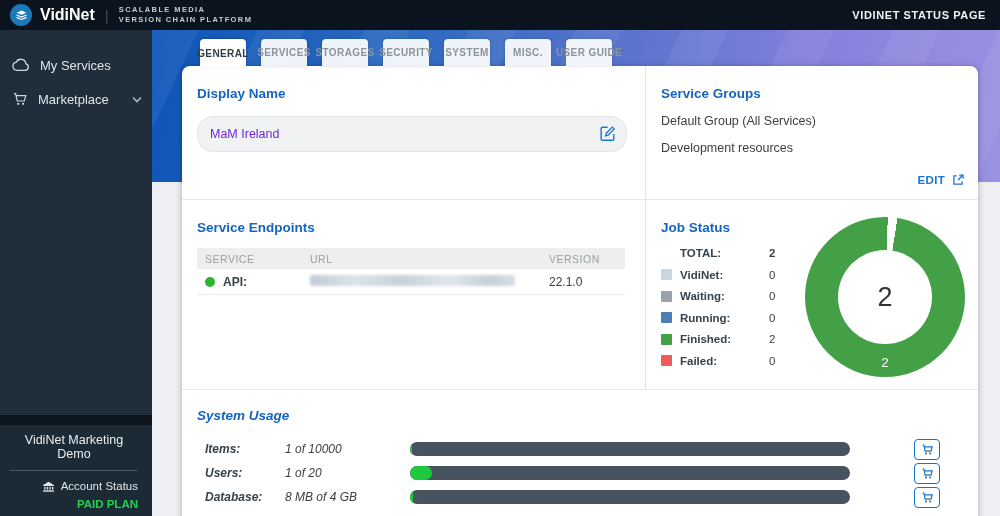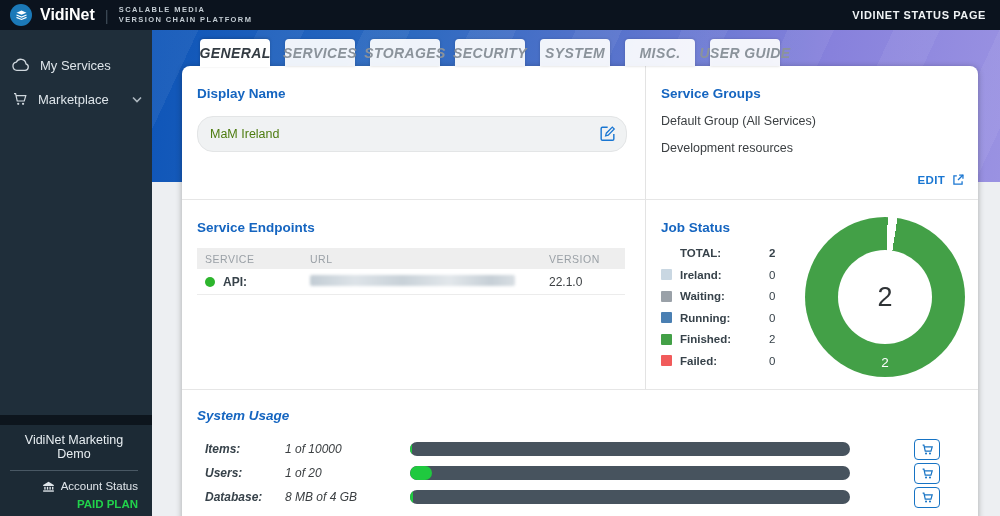--- a/index.html
+++ b/index.html
@@ -38,41 +38,41 @@
 
   
   .main { position:absolute; top:30px; left:152px; right:0; bottom:0; overflow:hidden; }
   .banner { position:absolute; top:0; left:0; right:0; height:152px;
     background:linear-gradient(100deg,#0e55b8 0%,#2d6ac0 30%,#5b74cd 55%,#8781dc 78%,#9a92e2 100%); }
   .banner::after { content:""; position:absolute; inset:0;
     background:repeating-linear-gradient(115deg, rgba(255,255,255,.06) 0 42px, rgba(255,255,255,0) 42px 96px); }
 
   
   .tabs { position:absolute; top:9px; left:48px; display:flex; gap:15px; z-index:12; }
-  .tab { width:70px; height:27px; border-radius:4px 4px 0 0; background:rgba(250,251,253,.95);
-    color:#8b939b; font-size:14px; font-weight:bold; letter-spacing:.4px;
+  .tab { width:46px; height:27px; border-radius:4px 4px 0 0; background:rgba(250,251,253,.95);
+    color:#8b939b; font-size:10px; font-weight:bold; letter-spacing:.4px;
     display:flex; align-items:center; justify-content:center; cursor:pointer;
-    box-shadow:0 0 3px rgba(0,0,0,.18); white-space:nowrap;font-style:italic; }
+    box-shadow:0 0 3px rgba(0,0,0,.18); white-space:nowrap; }
   .tab.active { background:#ffffff; color:#333b42; height:28px; box-shadow:0 -1px 3px rgba(0,0,0,.2); }
 
   
   .card { position:absolute; top:36px; left:30px; width:796px; min-height:475px;
     background:#ffffff; border-radius:8px; box-shadow:0 1px 6px rgba(0,0,0,.3); z-index:10; }
   .grid-row { display:grid; grid-template-columns:463px 1fr; }
   .cell { border-bottom:1px solid #e6e6e6; position:relative; }
   .cell-right { border-left:1px solid #e3e3e3; }
   .row1 { height:134px; }
   .row2 { height:190px; }
   .section-h { color:#1565c0; font-size:13.5px; font-weight:bold; margin:0; }
 
   
   .dn-cell { padding:20px 18px 0 15px; }
   .dn-input-wrap { position:relative; margin-top:15px; }
   .dn-input { width:100%; height:36px; background:#f0f2f3; border:1px solid #e3e5e6;
-    border-radius:16px; color:#4d7c0f; font-size:12.5px; padding:0 44px 0 12px;
+    border-radius:16px; color:#6d28d9; font-size:12.5px; padding:0 44px 0 12px;
     font-family:"Liberation Sans",sans-serif; outline:none; }
   .dn-edit { position:absolute; right:10px; top:8px; cursor:pointer; display:flex; }
 
   
   .sg-cell { padding:20px 14px 0 15px; }
   .sg-item { color:#3c4043; font-size:12.5px; margin-top:13px; }
   .sg-edit { position:absolute; right:13px; bottom:12px; display:flex; align-items:center; gap:6px;
     color:#1976d2; font-size:11.5px; font-weight:bold; letter-spacing:.3px; cursor:pointer; }
 
   
@@ -246,21 +246,21 @@
 
       <div class="cell cell-right js-cell">
         <h2 class="section-h">Job Status</h2>
         <div class="js-legend">
           <div class="js-lrow total">
             <span class="lbl">TOTAL:</span>
             <span class="val">2</span>
           </div>
           <div class="js-lrow">
             <span class="sw" style="background: rgb(201, 215, 226);"></span>
-            <span class="lbl">Ireland:</span>
+            <span class="lbl">VidiNet:</span>
             <span class="val">0</span>
           </div>
           <div class="js-lrow">
             <span class="sw" style="background: rgb(154, 161, 168);"></span>
             <span class="lbl">Waiting:</span>
             <span class="val">0</span>
           </div>
           <div class="js-lrow">
             <span class="sw" style="background: rgb(74, 127, 178);"></span>
             <span class="lbl">Running:</span>

